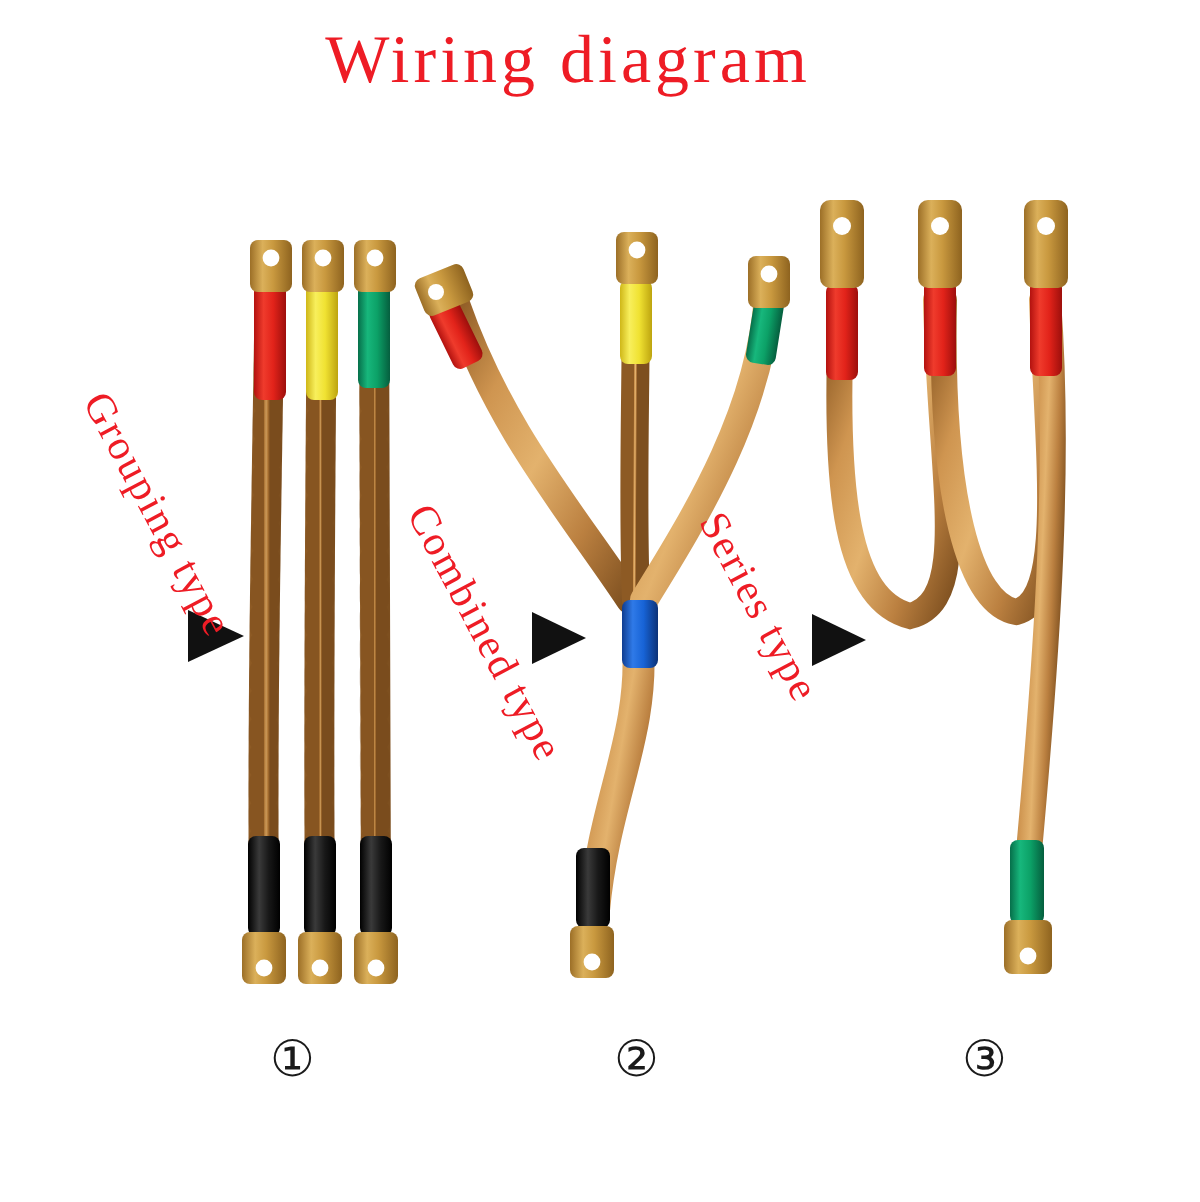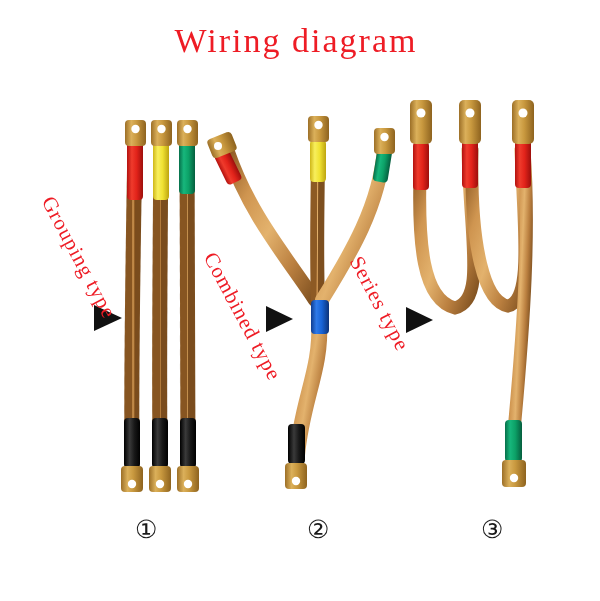--- a/index.html
+++ b/index.html
@@ -16,30 +16,29 @@
   }
   #canvas {
     position: absolute;
     left: 0; top: 0;
     width: 600px;
     height: 601px;
   }
   .title {
     position: absolute;
     left: 0;
-    top: 22px;
+    top: 12px;
     width: 568px;
     text-align: center;
     font-family: "Liberation Serif", serif;
     font-size: 34px;
     letter-spacing: 2px;
     color: #ee1c25;
     font-weight: 400;
     user-select: none;
-    padding-left: 12px;
   }
   .rot-label {
     position: absolute;
     color: #ee1c25;
     font-family: "Liberation Serif", serif;
     font-size: 21px;
     letter-spacing: 1px;
     white-space: nowrap;
     transform-origin: 0 0;
     user-select: none;

